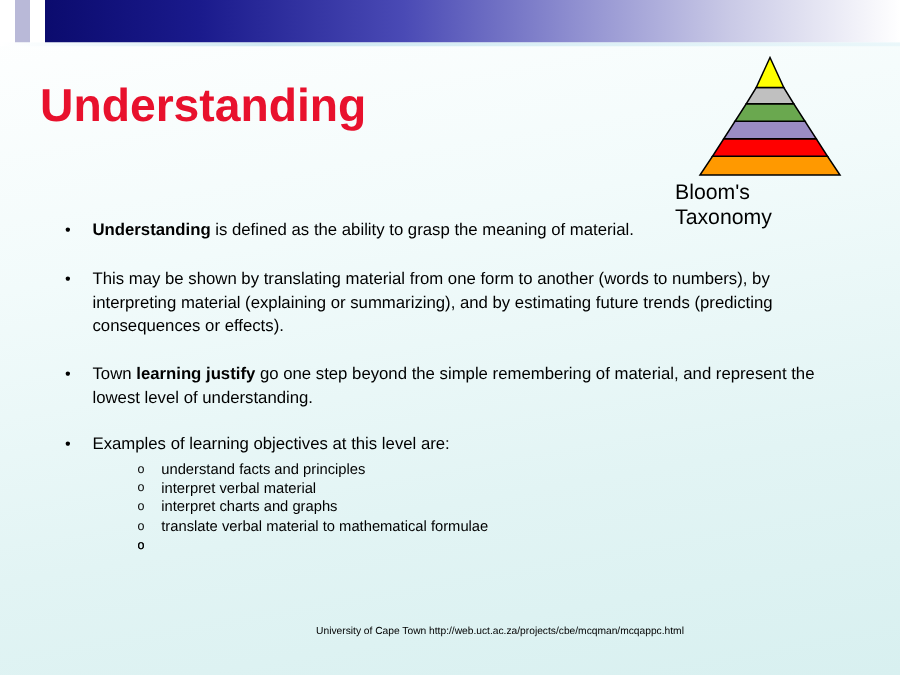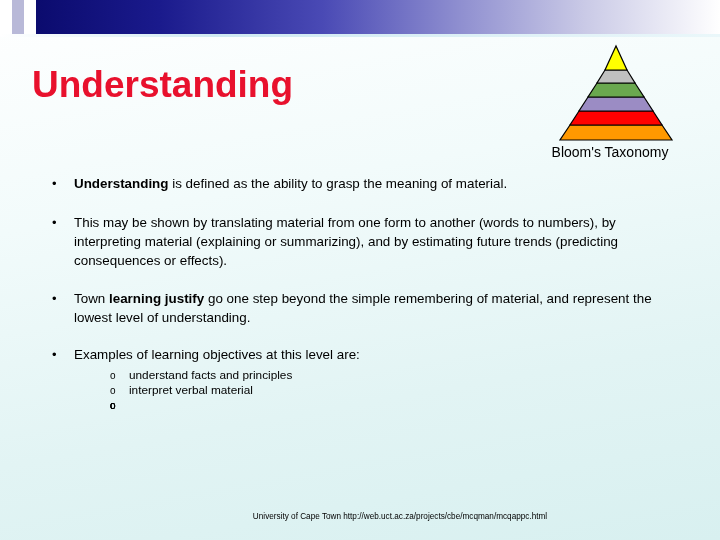--- a/index.html
+++ b/index.html
@@ -59,22 +59,22 @@
     left: 556px;
     top: 44px;
     width: 120px;
     height: 98px;
   }
   .pyramid-caption {
     position: absolute;
     left: 540px;
     top: 144px;
     width: 140px;
-    text-align: center;
-    font-size: 14px;
+    text-align: left;
+    font-size: 17px;
     color: #000000;
   }
 
   
   .content {
     position: absolute;
     left: 44px;
     top: 174px;
     width: 640px;
   }
@@ -120,21 +120,21 @@
     left: 4px;
     top: 0;
     font-size: 10px;
     line-height: 15.2px;
   }
 
   
   .footer {
     position: absolute;
     left: 0;
-    top: 512px;
+    top: 500px;
     width: 700px;
     text-align: center;
     font-size: 8.2px;
     color: #000000;
   }
   .footer .ftext { display: inline-block; padding-left: 100px; }
 </style>
 </head>
 <body>
 
@@ -184,22 +184,22 @@
   </div>
 
   <div class="bullet b4">
     <span class="dot">•</span>
     <span>Examples of learning objectives at this level are:</span>
   </div>
 
   <ul class="sublist">
     <li><span class="odot">o</span><span>understand facts and principles</span></li>
     <li><span class="odot">o</span><span>interpret verbal material</span></li>
-    <li><span class="odot">o</span></li>
-    <li><span class="odot">o</span></li>
+    <li><span class="odot">o</span><span>interpret charts and graphs</span></li>
+    <li><span class="odot">o</span><span>translate verbal material to mathematical formulae</span></li>
     <li><span class="odot">o</span></li>
     <li><span class="odot">o</span></li>
   </ul>
 
 </div>
 
 <div class="footer">
   <span class="ftext">University of Cape Town http://web.uct.ac.za/projects/cbe/mcqman/mcqappc.html</span>
 </div>
 

